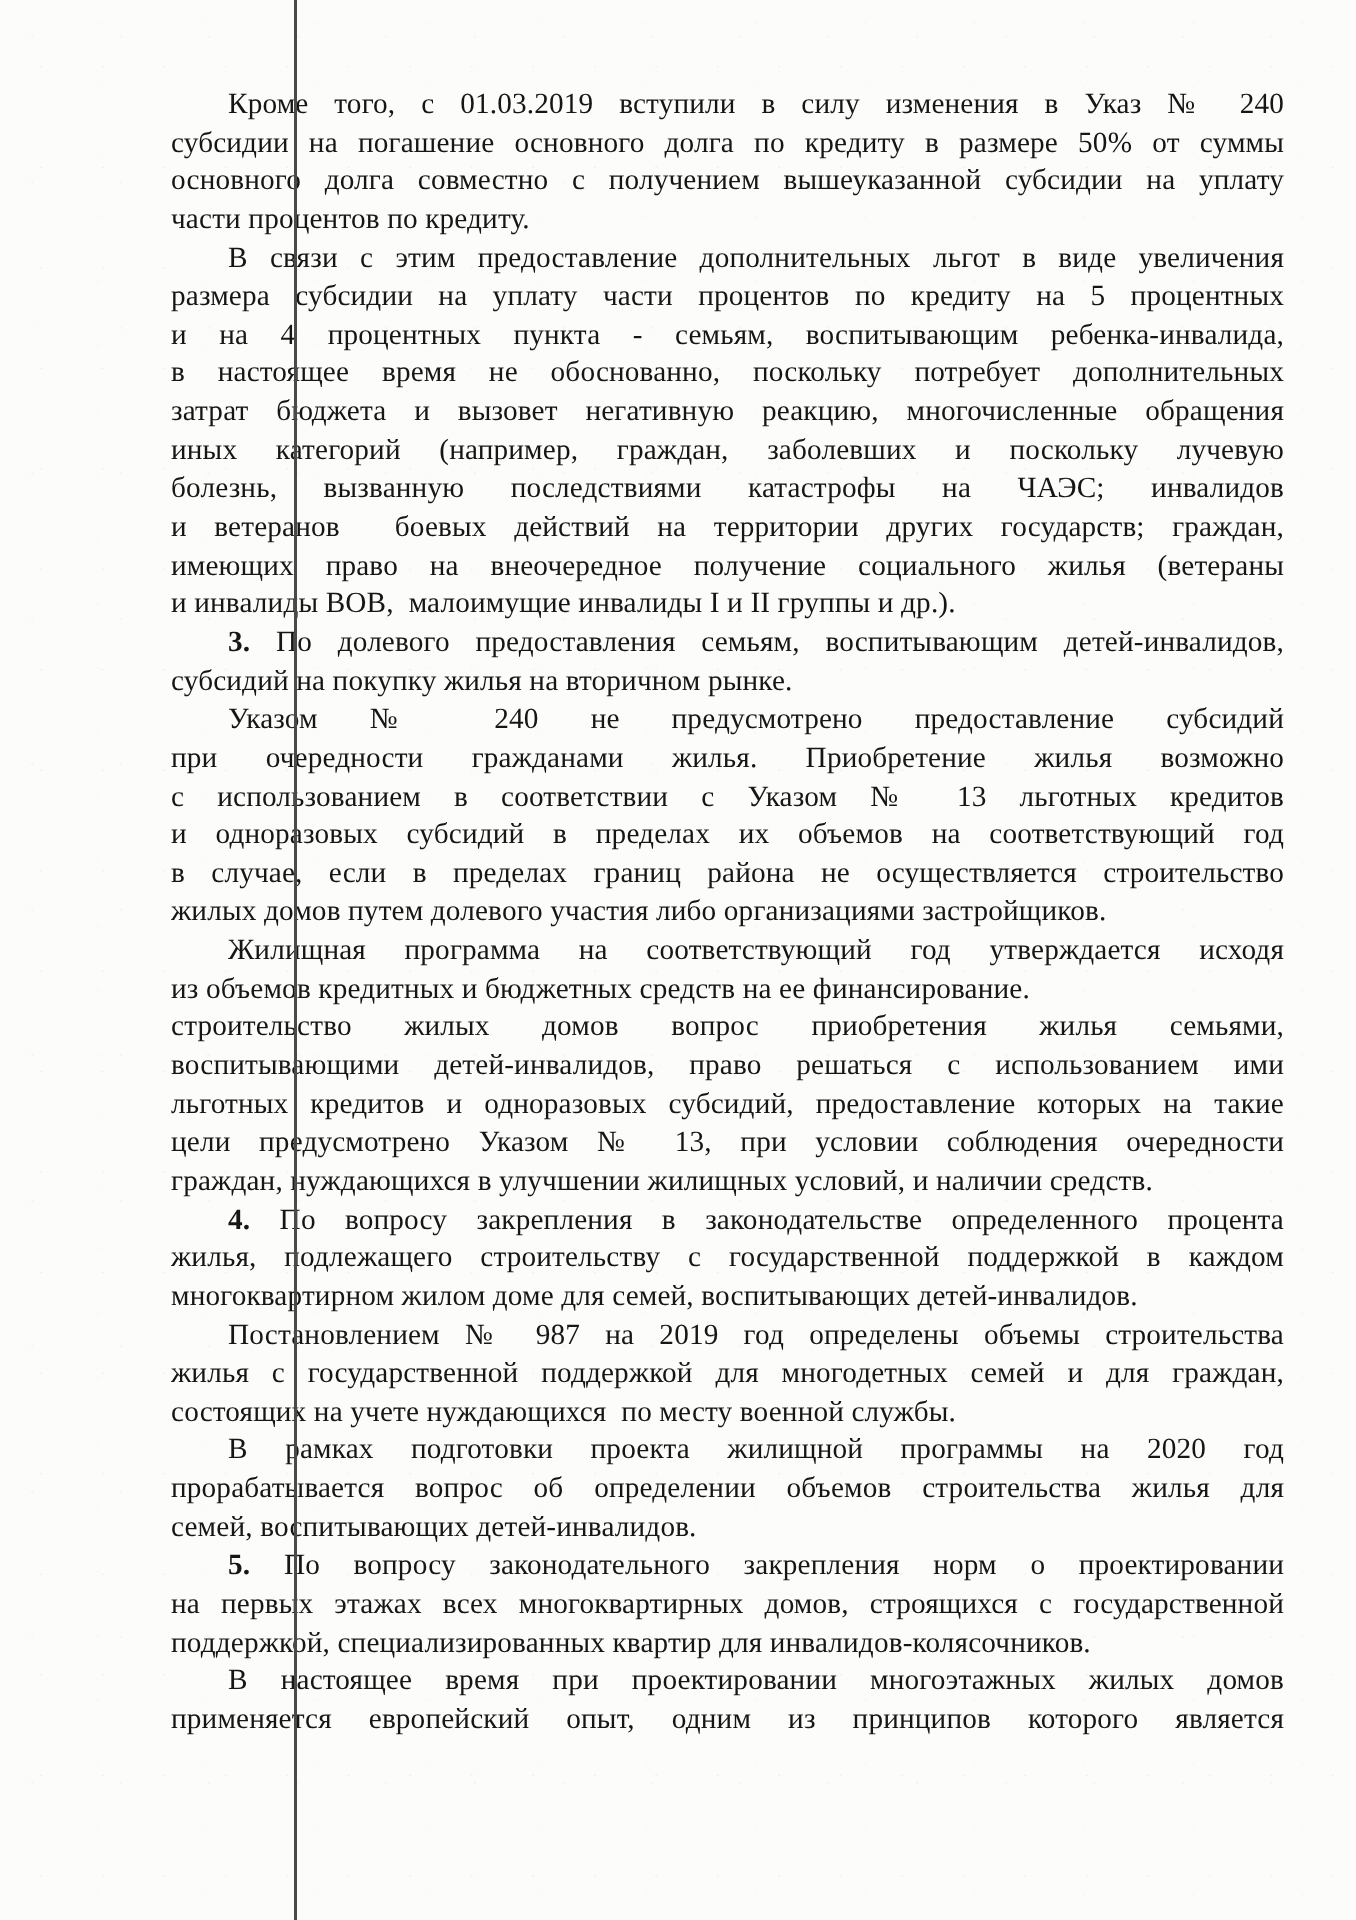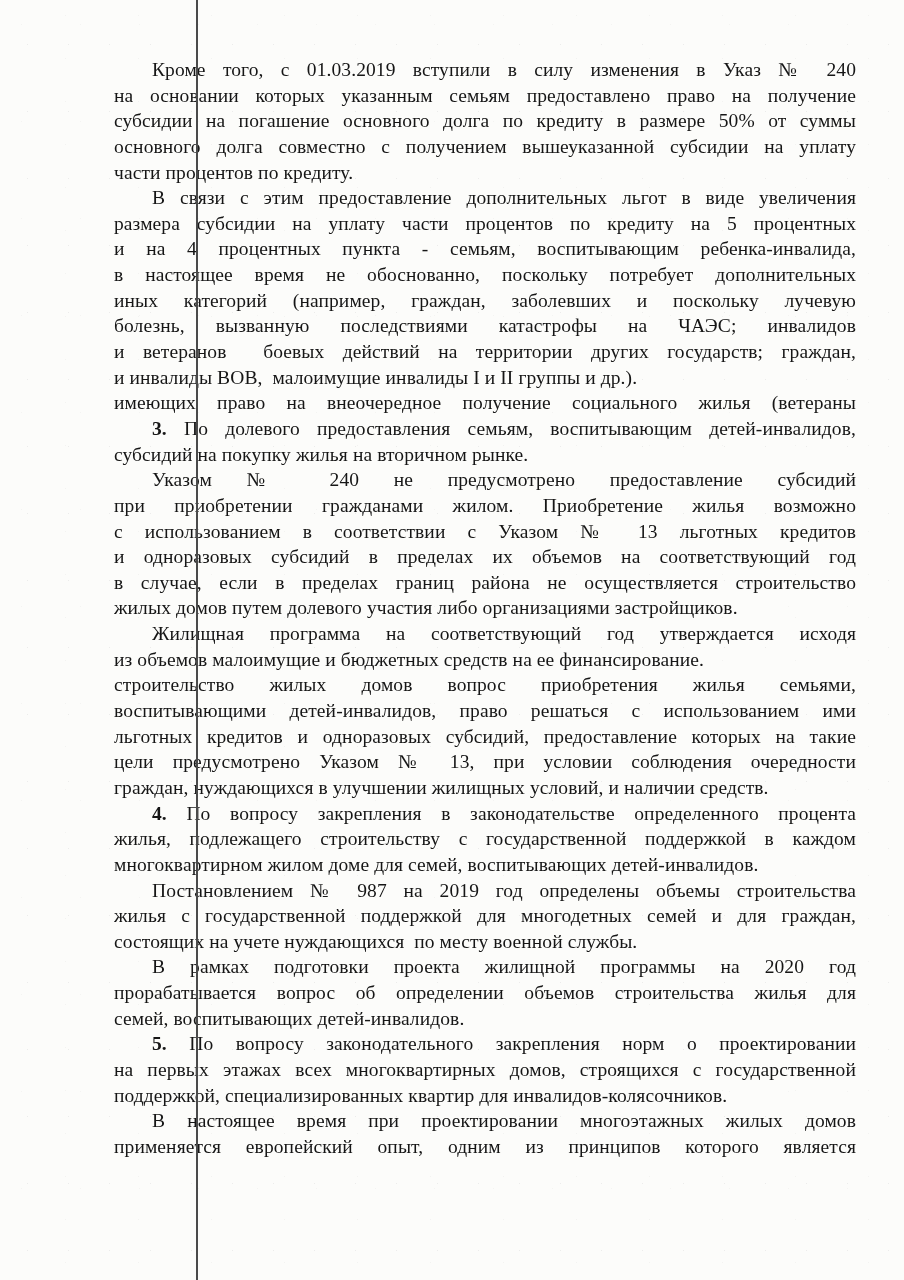--- a/index.html
+++ b/index.html
@@ -64,51 +64,51 @@
   .num { font-weight: 700; }
 </style>
 </head>
 <body>
 
 <div class="page" style="background: rgb(252, 252, 250);">
   <div class="fold-line" style="background: rgb(74, 74, 74);"></div>
   <div class="text-block" style="color: rgb(22, 22, 22);">
       <div class="paragraph">
         <div class="line first just">Кроме того, с 01.03.2019 вступили в силу изменения в Указ № 240</div>
-        <div class="line just">на основании которых указанным семьям предоставлено право на получение</div>
         <div class="line just">субсидии на погашение основного долга по кредиту в размере 50% от суммы</div>
         <div class="line just">основного долга совместно с получением вышеуказанной субсидии на уплату</div>
         <div class="line">части процентов по кредиту.</div>
       </div>
       <div class="paragraph">
         <div class="line first just">В связи с этим предоставление дополнительных льгот в виде увеличения</div>
         <div class="line just">размера субсидии на уплату части процентов по кредиту на 5 процентных</div>
         <div class="line just">и на 4 процентных пункта - семьям, воспитывающим ребенка-инвалида,</div>
         <div class="line just">в настоящее время не обоснованно, поскольку потребует дополнительных</div>
+        <div class="line just">затрат бюджета и вызовет негативную реакцию, многочисленные обращения</div>
         <div class="line just">иных категорий (например, граждан, заболевших и поскольку лучевую</div>
         <div class="line just">болезнь, вызванную последствиями катастрофы на ЧАЭС; инвалидов</div>
         <div class="line just">и ветеранов&nbsp; боевых действий на территории других государств; граждан,</div>
+        <div class="line just">имеющих право на внеочередное получение социального жилья (ветераны</div>
         <div class="line">и инвалиды ВОВ,&nbsp; малоимущие инвалиды I и II группы и др.).</div>
-        <div class="line just">имеющих право на внеочередное получение социального жилья (ветераны</div>
       </div>
       <div class="paragraph">
         <div class="line first just"><b class="num">3.</b> <span>По долевого предоставления семьям, воспитывающим детей-инвалидов,</span></div>
         <div class="line">субсидий на покупку жилья на вторичном рынке.</div>
       </div>
       <div class="paragraph">
         <div class="line first just">Указом № 240 не предусмотрено предоставление субсидий</div>
-        <div class="line just">при приобретении гражданами жилом. Приобретение жилья возможно</div>
+        <div class="line just">при очередности гражданами жилья. Приобретение жилья возможно</div>
         <div class="line just">с использованием в соответствии с Указом № 13 льготных кредитов</div>
         <div class="line just">и одноразовых субсидий в пределах их объемов на соответствующий год</div>
         <div class="line just">в случае, если в пределах границ района не осуществляется строительство</div>
         <div class="line">жилых домов путем долевого участия либо организациями застройщиков.</div>
       </div>
       <div class="paragraph">
         <div class="line first just">Жилищная программа на соответствующий год утверждается исходя</div>
-        <div class="line">из объемов малоимущие и бюджетных средств на ее финансирование.</div>
+        <div class="line">из объемов кредитных и бюджетных средств на ее финансирование.</div>
       </div>
       <div class="paragraph">
         <div class="line just">строительство жилых домов вопрос приобретения жилья семьями,</div>
         <div class="line just">воспитывающими детей-инвалидов, право решаться с использованием ими</div>
         <div class="line just">льготных кредитов и одноразовых субсидий, предоставление которых на такие</div>
         <div class="line just">цели предусмотрено Указом № 13, при условии соблюдения очередности</div>
         <div class="line">граждан, нуждающихся в улучшении жилищных условий, и наличии средств.</div>
       </div>
       <div class="paragraph">
         <div class="line first just"><b class="num">4.</b> <span>По вопросу закрепления в законодательстве определенного процента</span></div>

